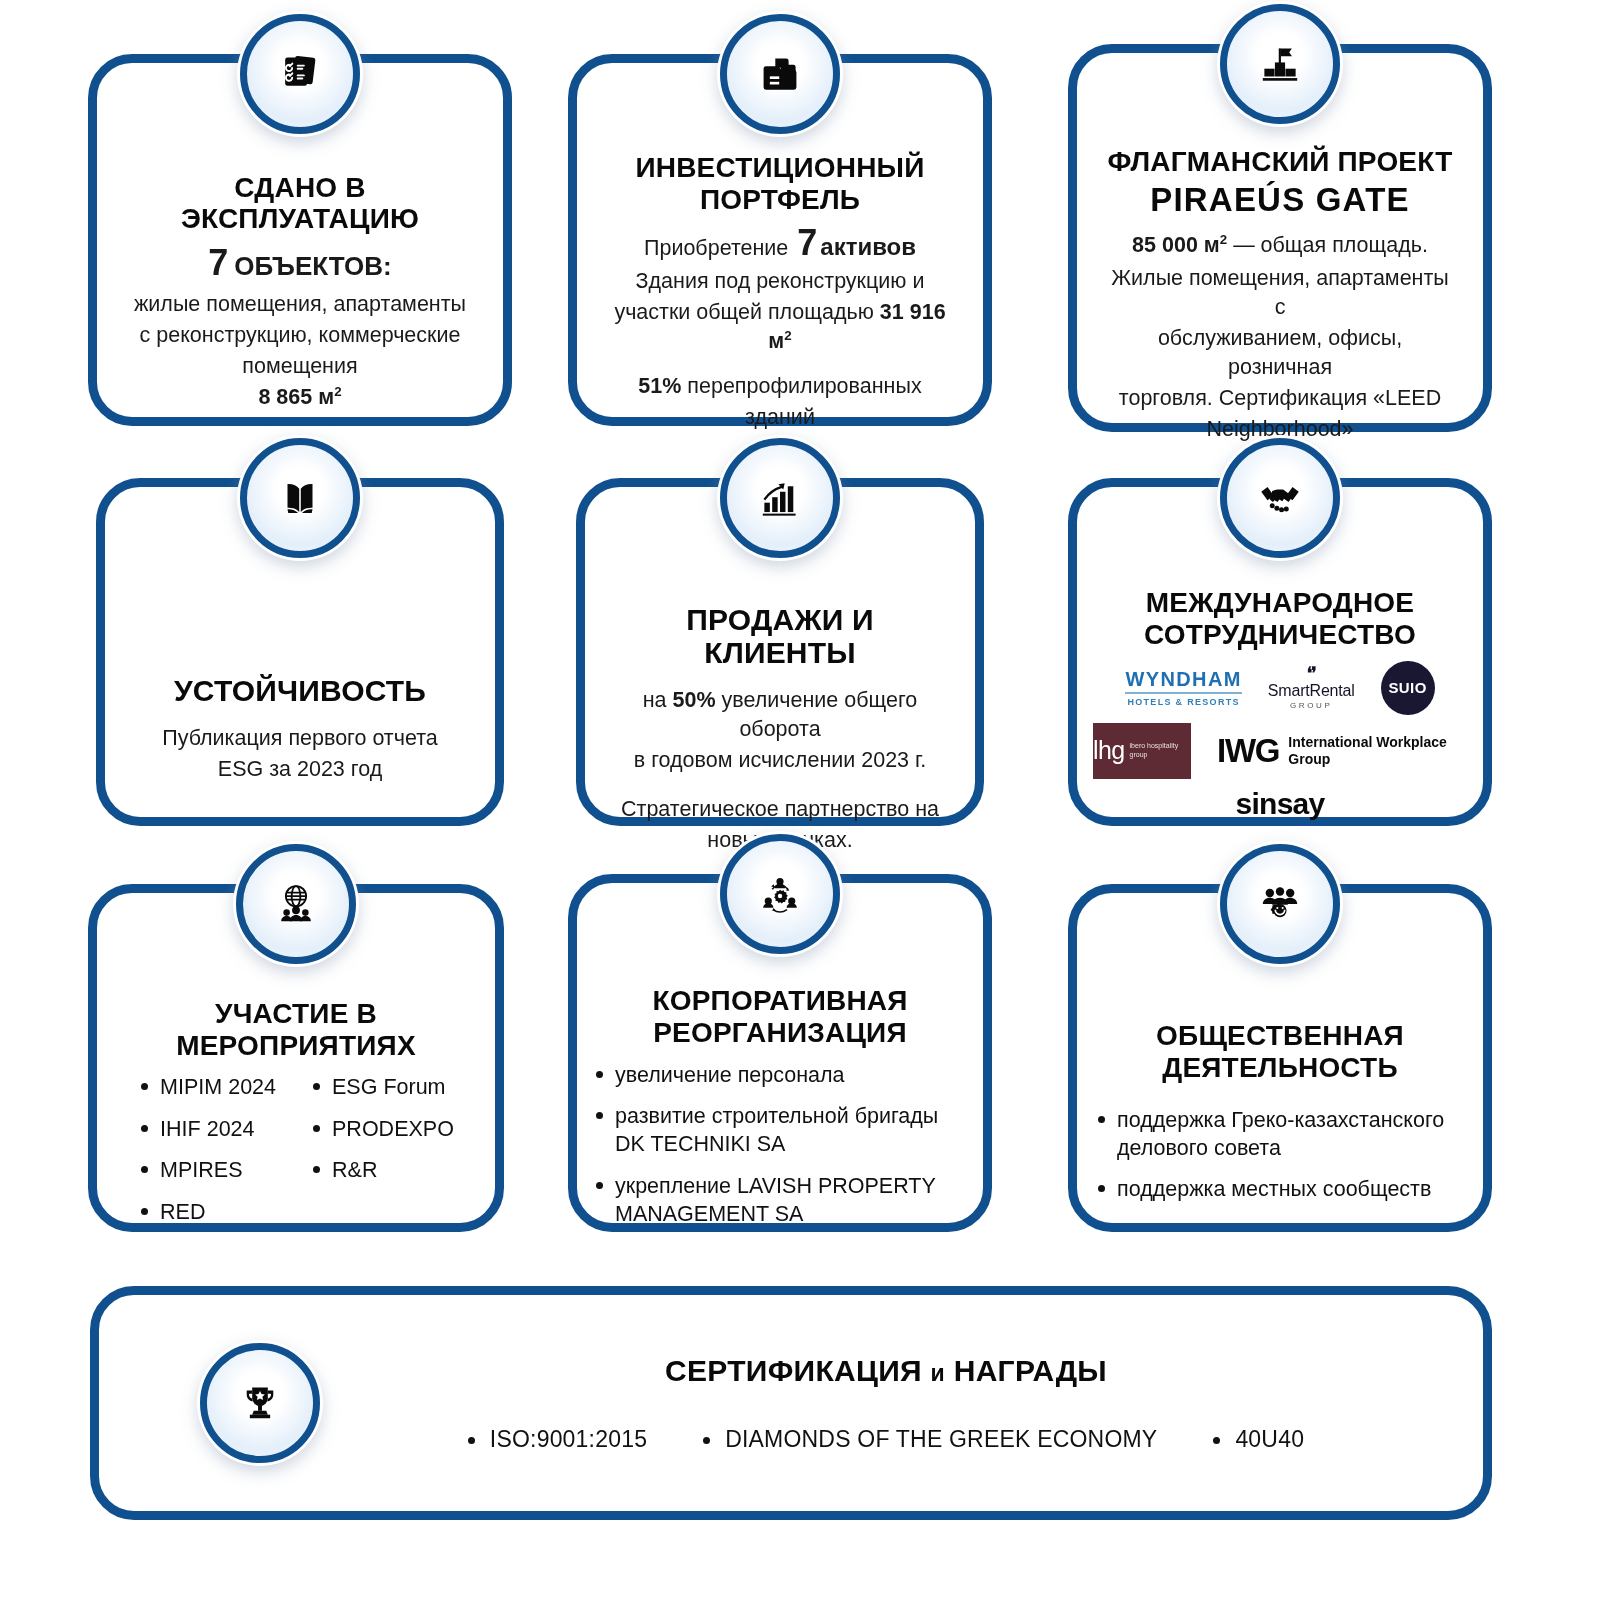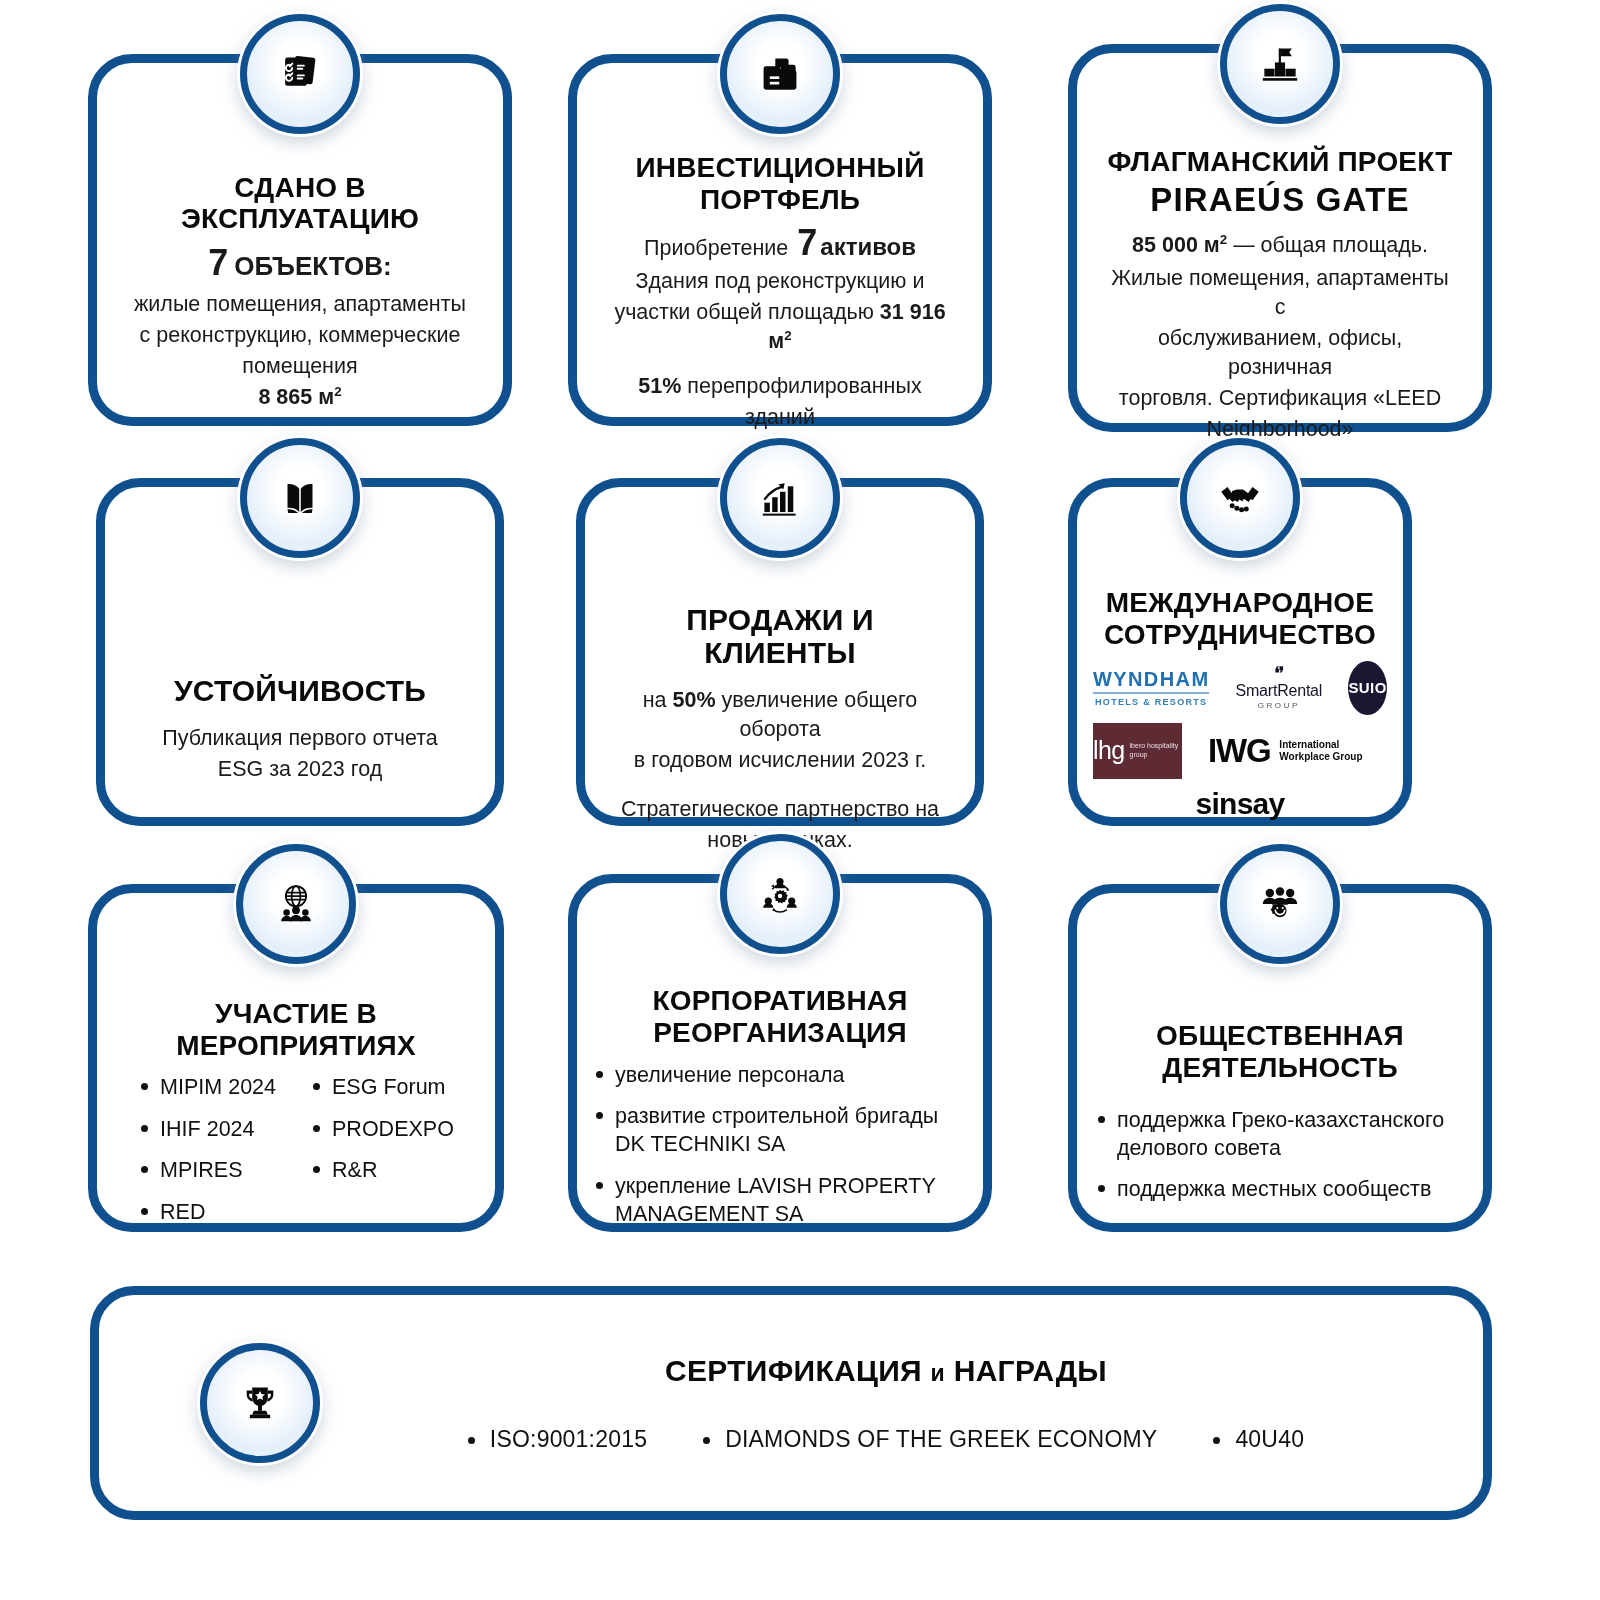--- a/index.html
+++ b/index.html
@@ -138,21 +138,21 @@
   }
   .lhg{
     background:#5e2a33;color:#fff;
     width:108px;height:56px;
     display:flex;align-items:center;justify-content:center;gap:5px;
   }
   .lhg .l1{font-size:25px;font-weight:500;letter-spacing:-.6px;line-height:1;}
   .lhg .l2{font-size:7px;line-height:1.18;text-align:left;opacity:.85;}
   .iwg{display:flex;align-items:center;gap:9px;color:#0a0a0a;}
   .iwg .i1{font-size:33px;font-weight:bold;letter-spacing:-1.2px;line-height:1;}
-  .iwg .i2{font-size:10px;font-weight:bold;line-height:1.18;text-align:left;}
+  .iwg .i2{font-size:14px;font-weight:bold;line-height:1.18;text-align:left;}
   .sinsay{font-size:30px;font-weight:bold;letter-spacing:-.7px;color:#0a0a0a;}
 
   
   #card-awards .card-inner{
     top:0;bottom:0;
     justify-content:center;
     padding:0 40px 0 230px;
   }
   .awards-badge{
     position:absolute;
@@ -307,21 +307,21 @@
       <div class="ttl" style="font-size:30px;margin-bottom:16px;">ПРОДАЖИ И КЛИЕНТЫ</div>
       <div class="body-txt" style="margin-bottom:2px;">
         <span>на </span><span class="b">50%</span><span> увеличение общего оборота</span>
       </div>
       <div class="body-txt" style="margin-bottom:20px;">в годовом исчислении 2023 г.</div>
       <div class="body-txt" style="margin-bottom:2px;">Стратегическое партнерство на</div>
       <div class="body-txt">новых рынках.</div>
     </div>
   </div>
 
-  <div class="card" id="card-international" style="left:1068px;top:478px;width:344px;height:348px;">
+  <div class="card" id="card-international" style="left:1068px;top:478px;width:424px;height:348px;">
     <div class="badge">
       <div class="badge-ring">
         <svg viewBox="0 0 64 64">
           <path d="M8 24l8-6 8 11-8 6z"></path>
           <path d="M56 24l-8-6-8 11 8 6z"></path>
           <path d="M22 23l6-2h8l12 9-5 7-6-4-2 3-4-2-2 3-4-2-2 2-4-3z"></path>
           <circle cx="22" cy="42" r="3.2"></circle>
             <circle cx="28" cy="45" r="3.2"></circle>
           <circle cx="34" cy="47" r="3.2"></circle>
             <circle cx="40" cy="46" r="3.2"></circle>

